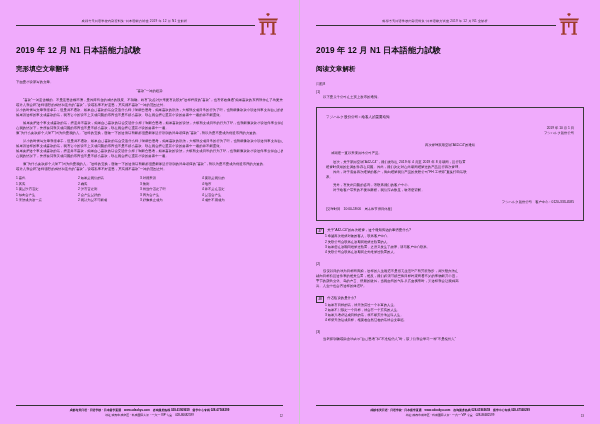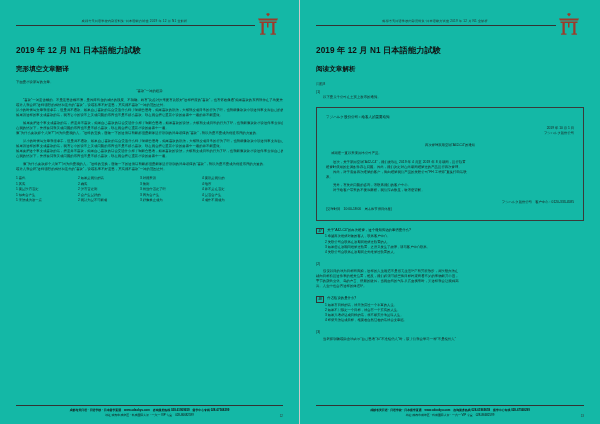--- a/index.html
+++ b/index.html
@@ -6,21 +6,21 @@
   body{
     width:600px;height:424px;
     background:#9a9a9a;
     font-family:"Liberation Sans","DejaVu Sans",sans-serif;
     overflow:hidden;
   }
   .spread{display:flex;width:600px;height:424px;}
   .page{
     position:relative;
     width:300px;height:424px;
-    background:#14b8a6;
+    background:#f0abfc;
     box-sizing:border-box;
     padding:14px 16px 4px 16px;
   }
   .page.left{border-right:1px solid #c9c9c9;}
 
   
   .hdr{position:relative;height:22px;}
   .hdr-text{
     font-size:3.1px;color:#2a2a2a;
     text-align:center;

